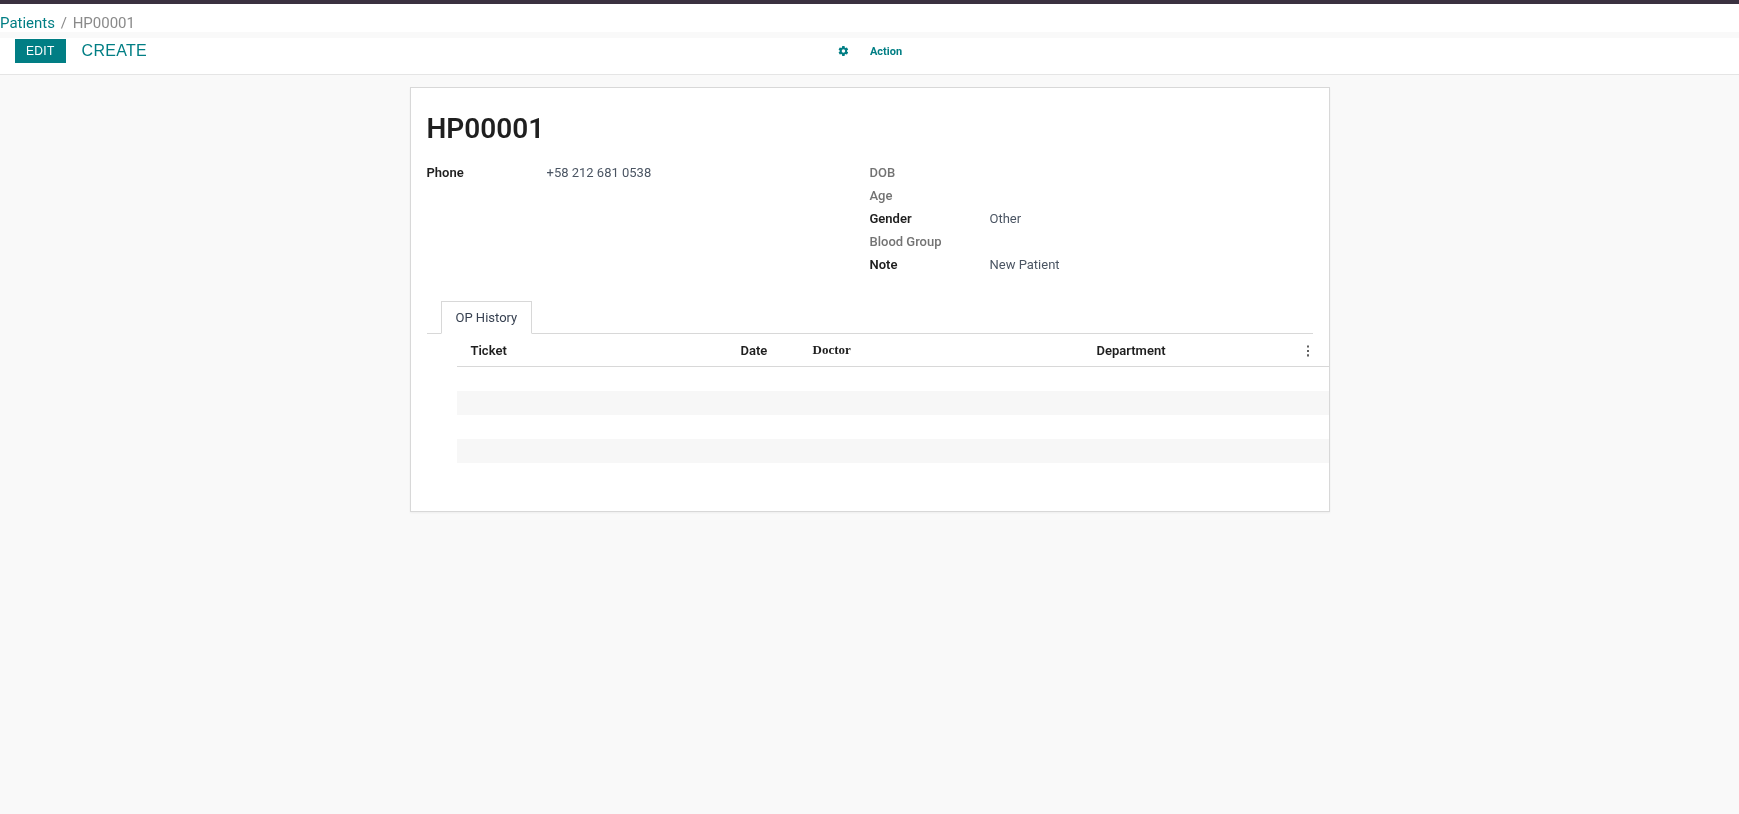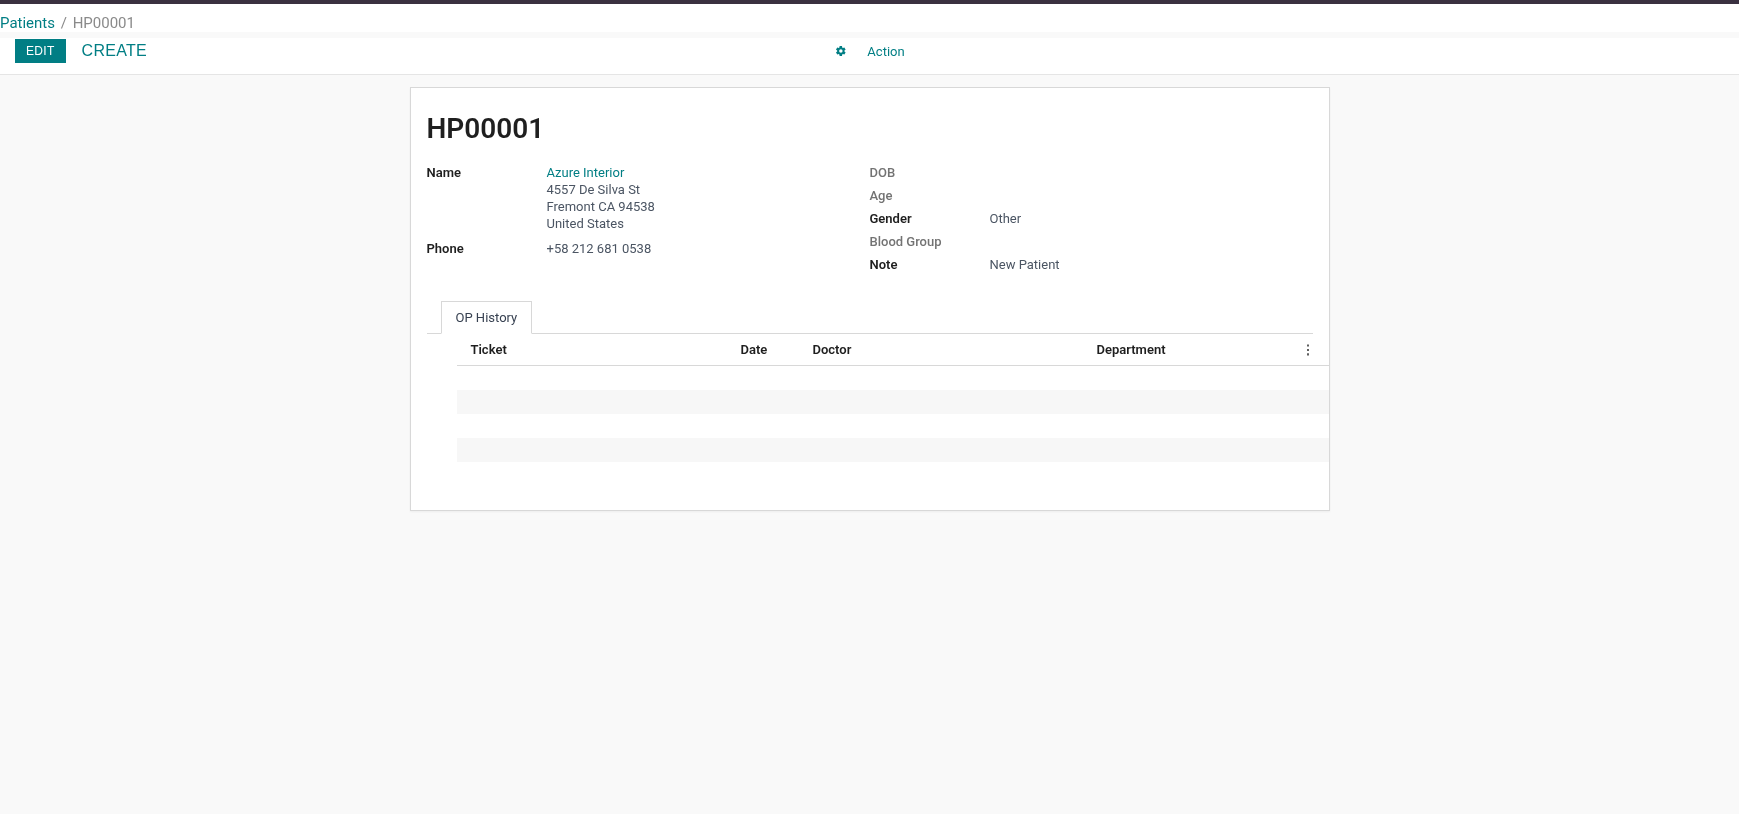--- a/index.html
+++ b/index.html
@@ -64,22 +64,22 @@
       font-size: 16px;
       letter-spacing: 0.3px;
       cursor: pointer;
       margin-left: 6px;
     }
     .action-menu {
       position: absolute;
       left: 50%;
       transform: translateX(-50%);
       color: #017e84;
-      font-weight: 400;
-      font-size: 13px;
+      font-weight: 700;
+      font-size: 11px;
       cursor: pointer;
       display: flex;
       align-items: center;
       gap: 21px;
     }
     .gear-icon {
       width: 12px;
       height: 12px;
       display: inline-block;
     }
@@ -163,21 +163,21 @@
       display: flex;
       border-bottom: 1px solid #d8d8d8;
       padding: 8px 14px;
       font-size: 13px;
       font-weight: 600;
       color: #1f1f1f;
       align-items: center;
     }
     .th-ticket { flex: 0 0 270px; }
     .th-date { flex: 0 0 72px; }
-    .th-doctor { flex: 0 0 284px; }
+    .th-doctor { flex: 0 0 284px; font-family: Liberation Serif, serif; }
     .th-department { flex: 1; }
     .th-menu {
       flex: 0 0 20px;
       text-align: right;
       cursor: pointer;
       color: #555;
     }
     .table-body {
       min-height: 96px;
       position: relative;
@@ -221,29 +221,20 @@
 
 <div class="content-wrap">
   <div class="form-sheet">
     <div class="form-inner">
 
       <h1 class="record-title">HP00001</h1>
 
       <div class="field-grid">
 
         <div class="field-col">
-          <div class="field-row">
-            <div class="field-label">Name</div>
-            <div class="address-lines">
-              <div class="field-value link">Azure Interior</div>
-              <div>4557 De Silva St</div>
-              <div>Fremont CA 94538</div>
-              <div>United States</div>
-            </div>
-          </div>
 
 
           <div class="field-row">
             <div class="field-label">Phone</div>
             <div class="field-value">+58 212 681 0538</div>
           </div>
         </div>
 
         <div class="field-col">
           <div class="field-row">

